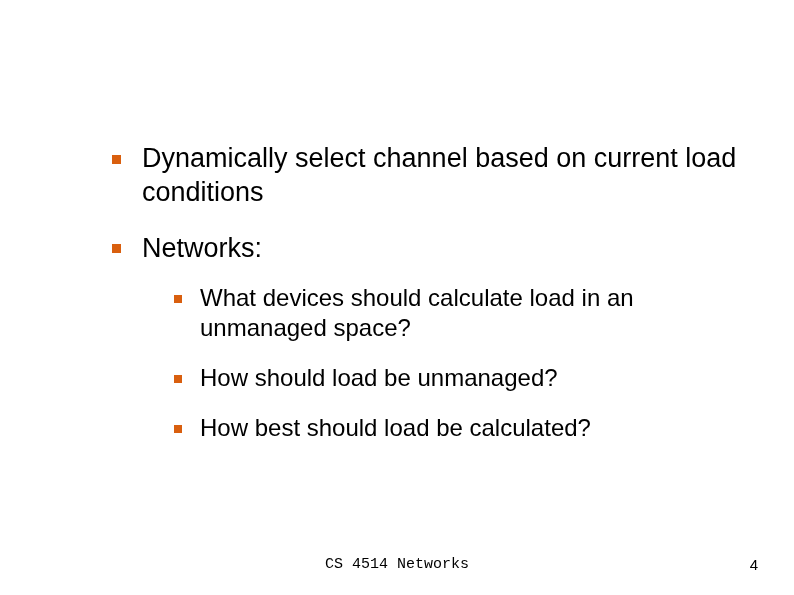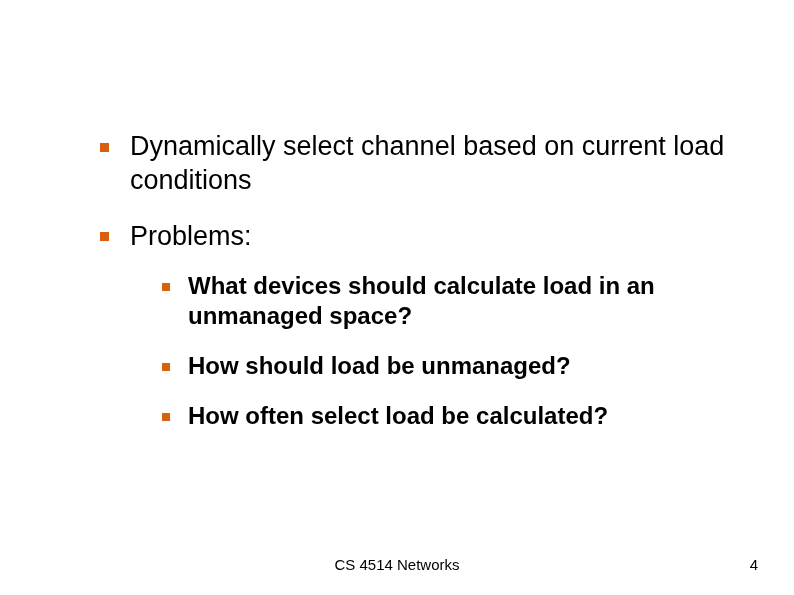--- a/index.html
+++ b/index.html
@@ -19,21 +19,21 @@
     box-sizing: border-box;
   }
   .content {
     position: absolute;
     top: 130px;
     left: 100px;
     right: 40px;
   }
   ul.outer {
     list-style: none;
-    margin: 0;
+    margin: 12px;
     padding: 0;
   }
   ul.outer > li {
     position: relative;
     padding-left: 30px;
     margin-bottom: 22px;
     font-size: 27px;
     line-height: 1.25;
   }
   ul.outer > li::before {
@@ -42,21 +42,20 @@
     left: 0;
     top: 0.48em;
     width: 9px;
     height: 9px;
     background: #d95f0e; 
   }
   ul.inner {
     list-style: none;
     margin: 18px 0 0 0;
     padding: 0 0 0 32px;
-    font-weight: bold;
   }
   ul.inner > li {
     position: relative;
     padding-left: 26px;
     margin-bottom: 20px;
     font-size: 24px;
     line-height: 1.25;
   }
   ul.inner > li::before {
     content: "";
@@ -68,50 +67,51 @@
     background: #d95f0e;
   }
   .footer-center {
     position: absolute;
     left: 0;
     right: 0;
     bottom: 22px;
     text-align: center;
     font-size: 15px;
     color: #000;
+    font-family: Liberation Mono, monospace;
   }
   .footer-right {
     position: absolute;
     right: 36px;
     bottom: 22px;
     font-size: 15px;
     color: #000;
   }
 </style>
 </head>
 <body>
 
 <div class="slide">
 
   <div class="content">
     <ul class="outer">
       <li>
         <span>Dynamically select channel based on current load conditions</span>
       </li>
       <li>
-        <span>Problems:</span>
+        <span>Networks:</span>
         <ul class="inner">
           <li>
             <span>What devices should calculate load in an unmanaged space?</span>
           </li>
           <li>
             <span>How should load be unmanaged?</span>
           </li>
           <li>
-            <span>How often select load be calculated?</span>
+            <span>How best should load be calculated?</span>
           </li>
         </ul>
       </li>
     </ul>
   </div>
 
   <div class="footer-center">CS 4514 Networks</div>
   <div class="footer-right">4</div>
 
 </div>

